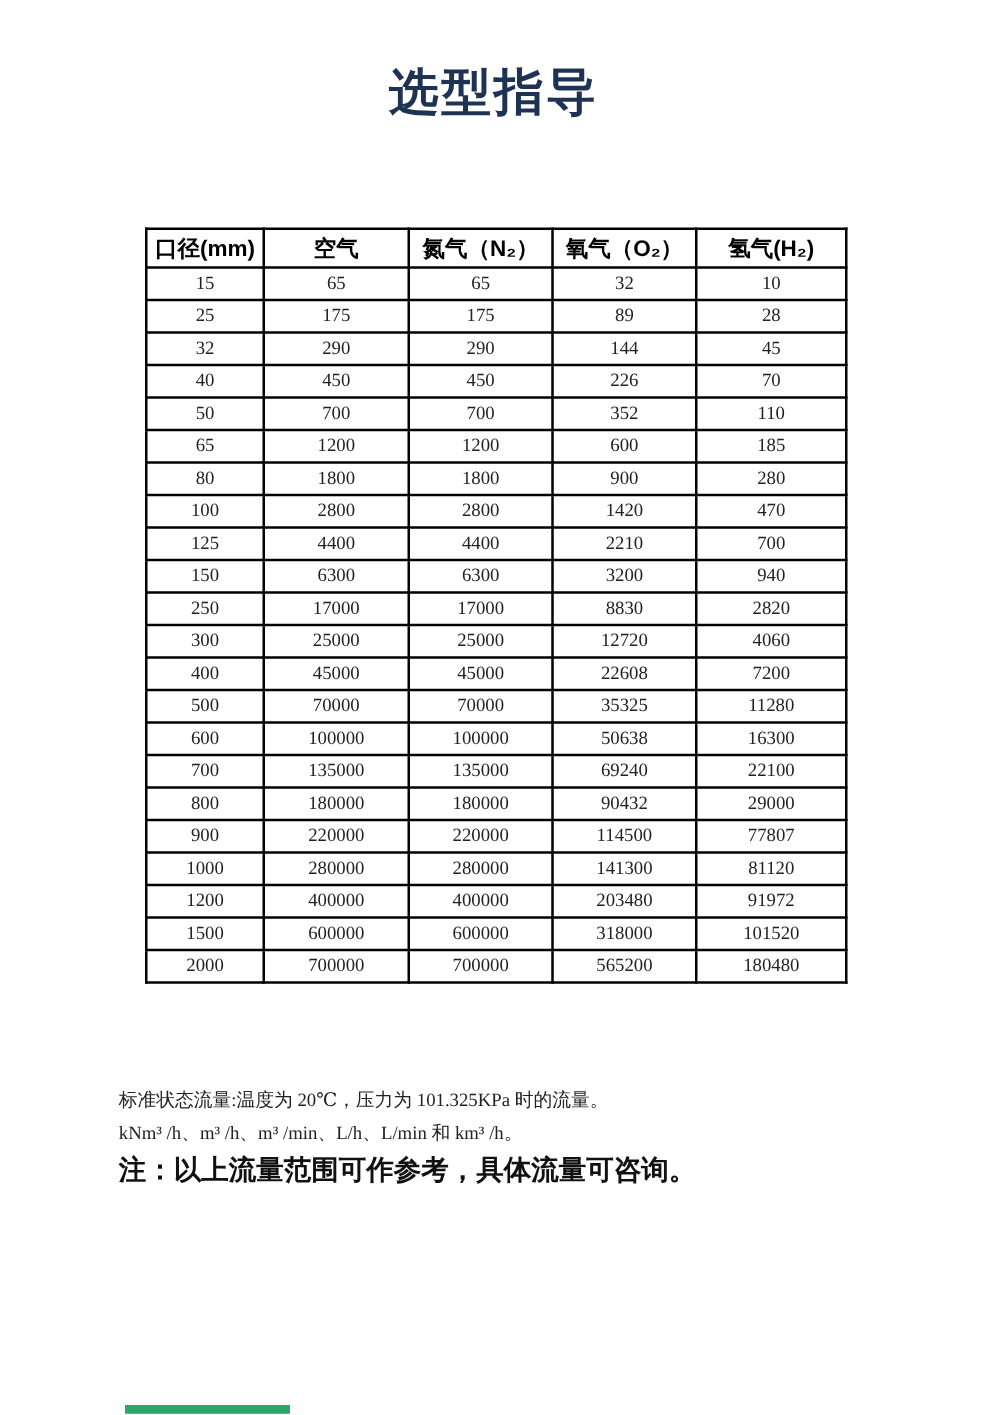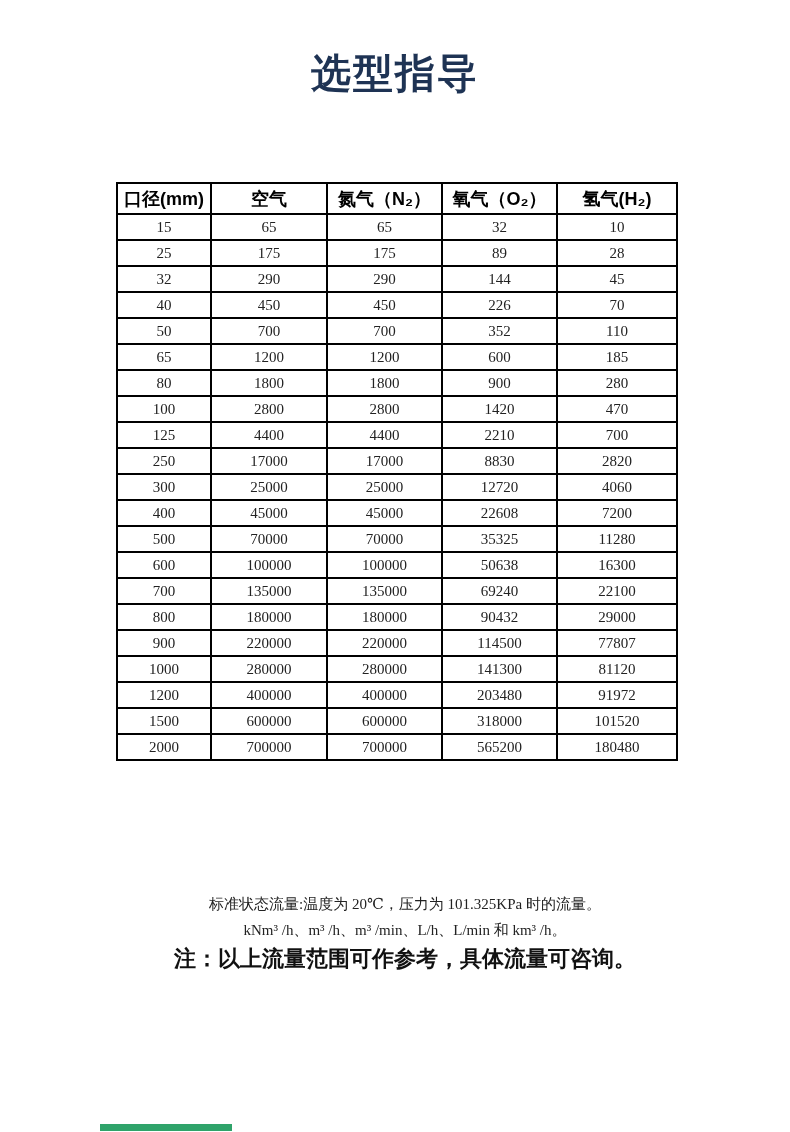--- a/index.html
+++ b/index.html
@@ -53,23 +53,22 @@
   .sel-table td {
     height: 26px;
     font-family: "Liberation Serif", "DejaVu Serif", serif;
     font-size: 15px;
     color: #222222;
   }
 
   .notes {
     position: absolute;
     left: 95px;
-    top: 891px;
+    top: 868px;
     width: 620px;
-    text-align: center;
   }
   .notes p {
     margin: 0;
     font-family: "Liberation Serif", "DejaVu Serif", serif;
     font-size: 15px;
     line-height: 26px;
     color: #222222;
   }
   .notes p.bold-note {
     font-family: "Liberation Sans", "DejaVu Sans", sans-serif;
@@ -168,20 +167,27 @@
         <td>470</td>
       </tr>
       <tr>
         <td>125</td>
         <td>4400</td>
         <td>4400</td>
         <td>2210</td>
         <td>700</td>
       </tr>
       <tr>
+        <td>150</td>
+        <td>6300</td>
+        <td>6300</td>
+        <td>3200</td>
+        <td>940</td>
+      </tr>
+      <tr>
         <td>250</td>
         <td>17000</td>
         <td>17000</td>
         <td>8830</td>
         <td>2820</td>
       </tr>
       <tr>
         <td>300</td>
         <td>25000</td>
         <td>25000</td>

